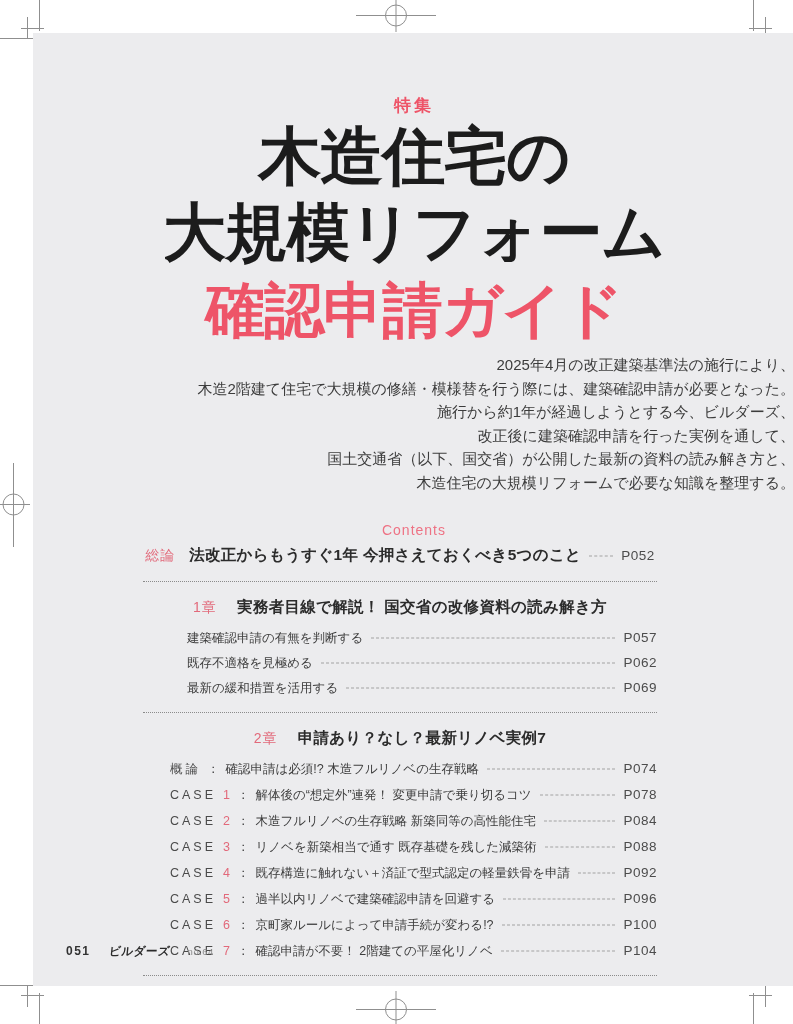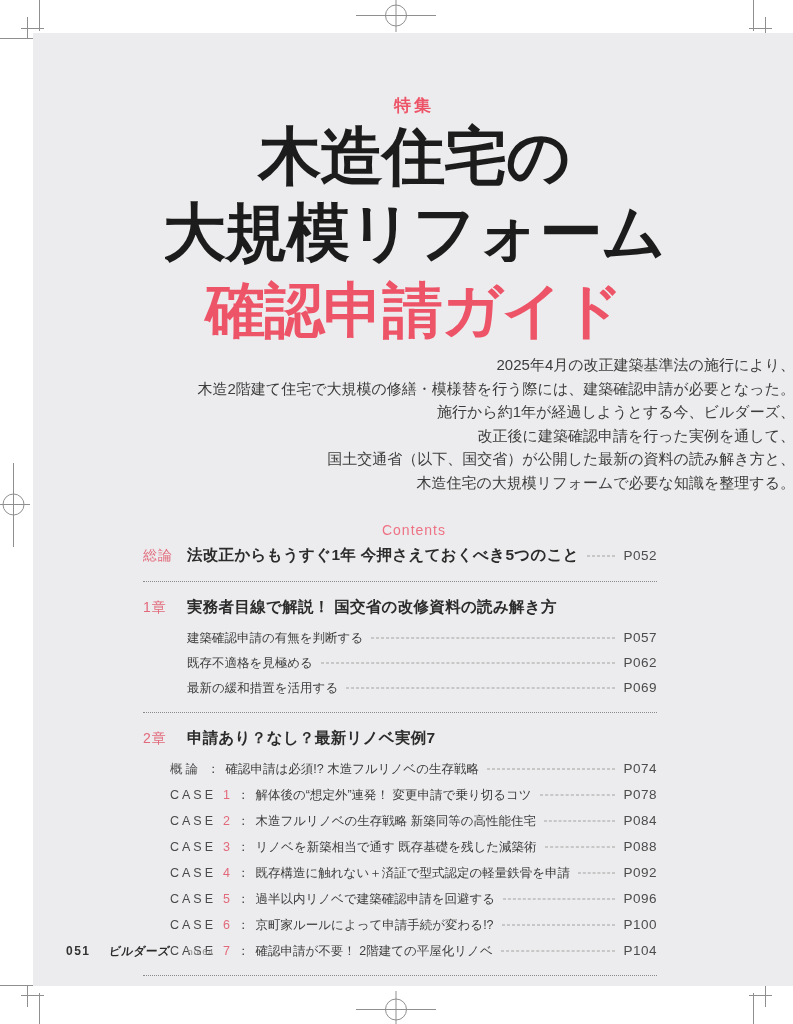--- a/index.html
+++ b/index.html
@@ -30,21 +30,21 @@
   .title-pink{top:243px;color:#ee5468;font-size:60px;}
 
   .intro{position:absolute;top:320px;left:0;right:0;text-align:right;
         color:#3c3c3c;font-size:15px;line-height:23.5px;font-weight:400;}
 
   .contents-label{position:absolute;top:489px;left:0;right:0;text-align:center;
         font-size:14px;letter-spacing:1px;color:#ee7284;font-weight:500;}
 
   
   .toc{position:absolute;top:507px;left:110px;width:514px;color:#3d3d3d;}
-  .toc-heading{display:flex;align-items:baseline;margin:15px 0 12px;}
+  .toc-heading{display:flex;align-items:baseline;margin:15px 8px 12px;justify-content:center;}
   .toc-heading.first{margin-top:5px;}
   .sec-label{flex:none;width:44px;color:#e2697a;font-size:14px;
         letter-spacing:1px;font-weight:500;}
   .sec-title{font-weight:bold;font-size:15.5px;color:#2b2b2b;
         letter-spacing:0.3px;white-space:nowrap;}
   .toc-items{margin-left:44px;}
   .toc-row{display:flex;align-items:baseline;font-size:12.5px;
         color:#3d3d3d;margin:8px 0;white-space:nowrap;}
   .toc-row.prefixed{margin-left:-17px;margin-top:1px;margin-bottom:9px;}
   .row-label{letter-spacing:3px;color:#4a4a4a;}

